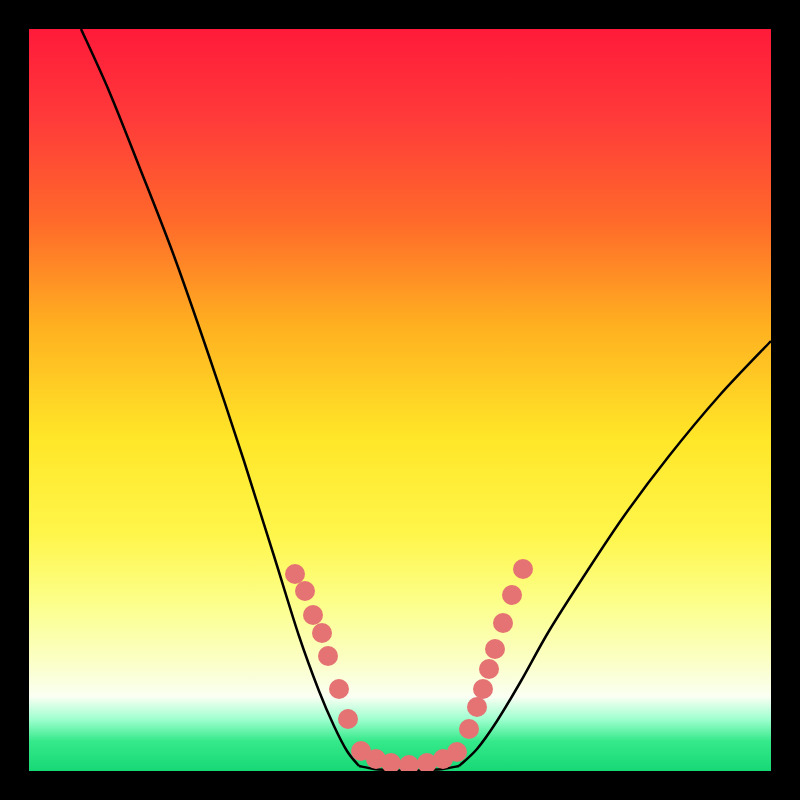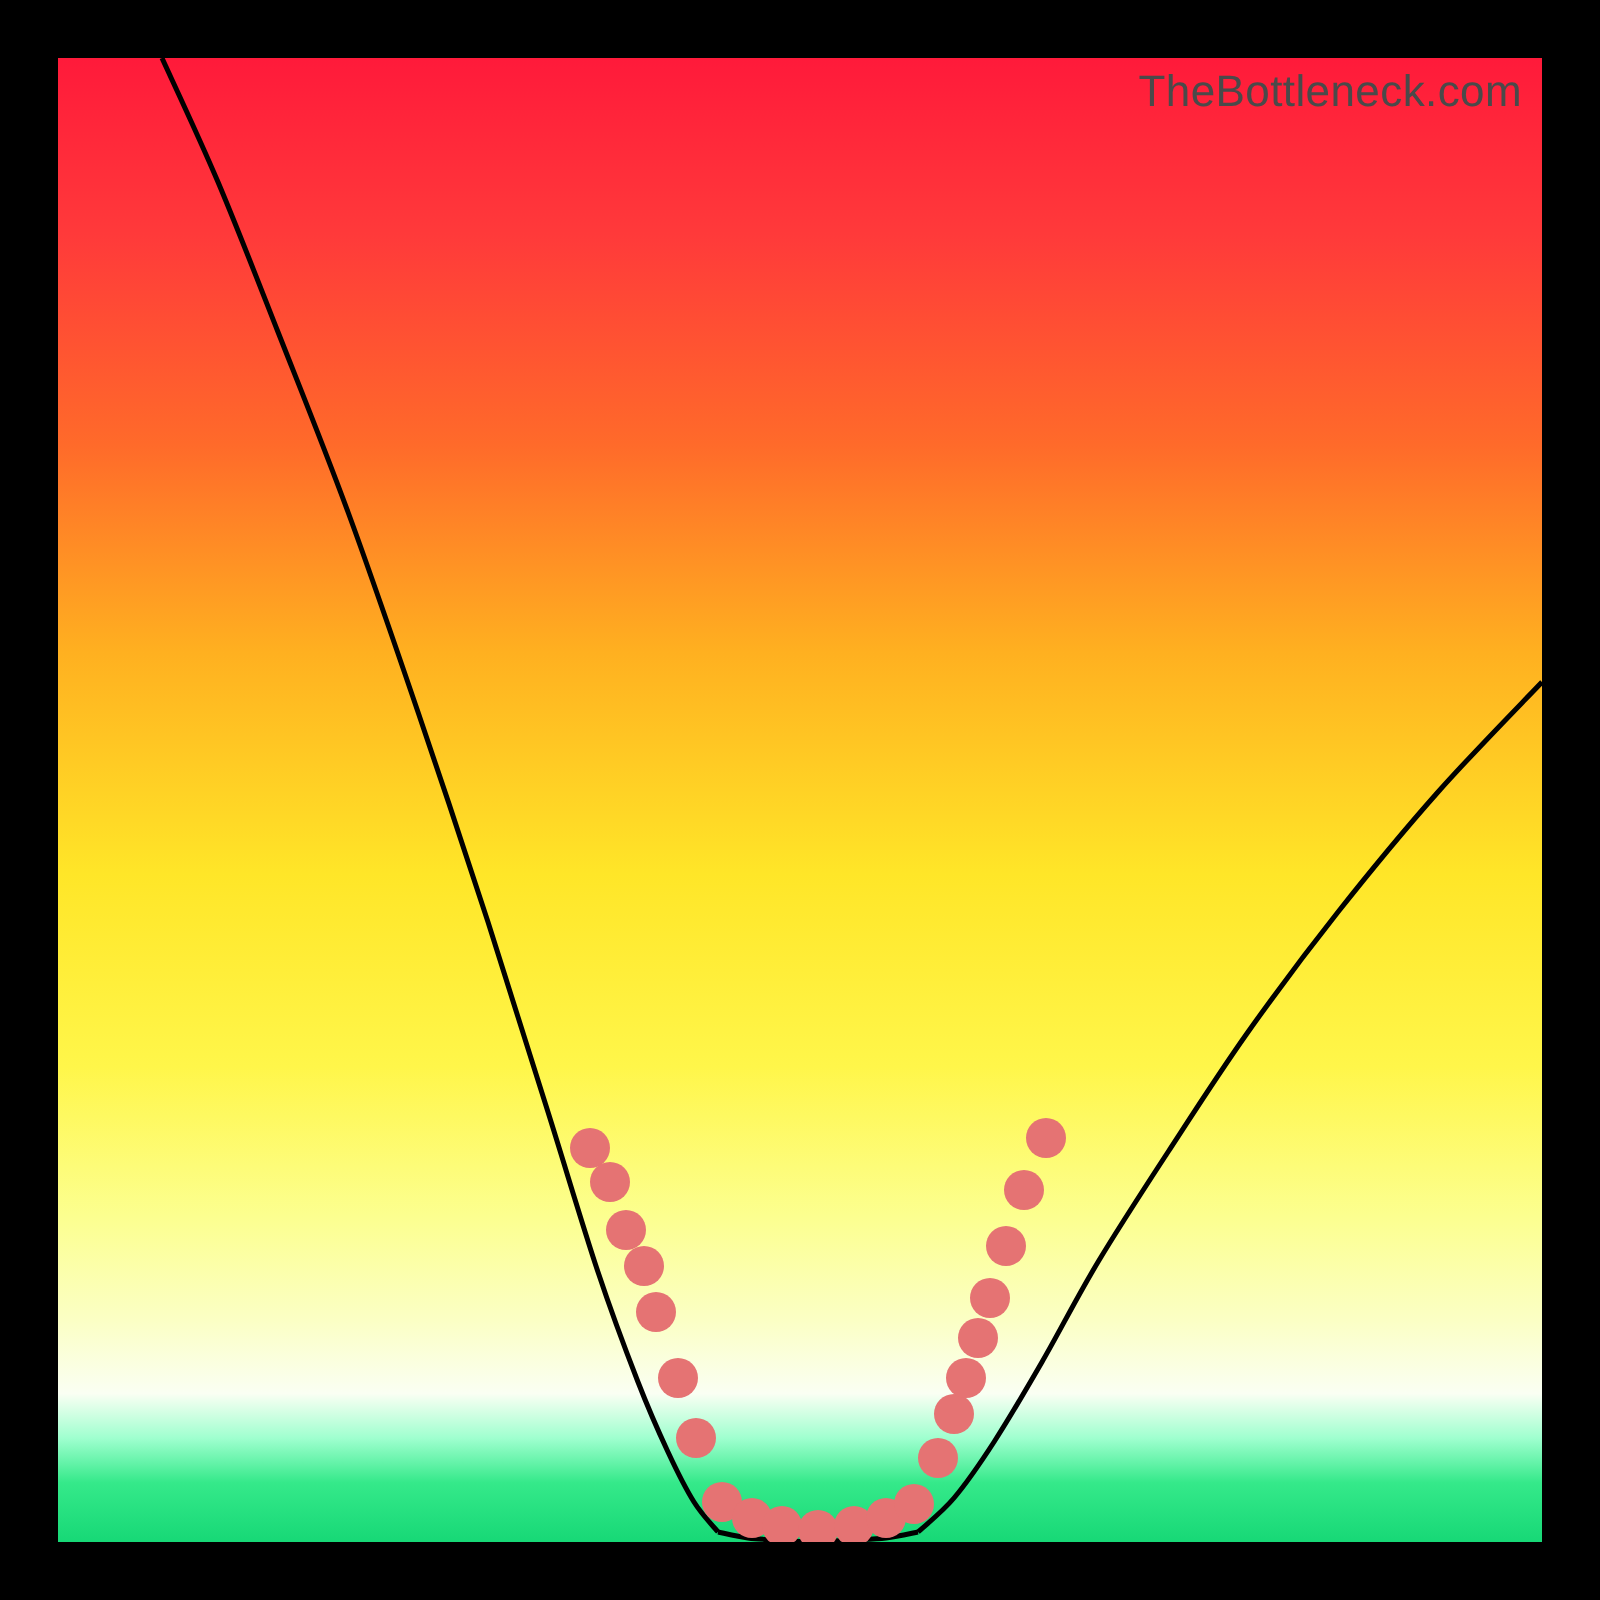--- a/index.html
+++ b/index.html
@@ -54,21 +54,20 @@
     width: 742px;
     height: 742px;
   }
 </style>
 </head>
 <body>
 
 <div class="stage">
   <div class="plot">
 
-    <div class="watermark">TheBottleneck.com</div>
 
     <svg class="overlay" viewBox="0 0 742 742" preserveAspectRatio="none">
       <g id="series-lines">
           <path d="M 52 0 C 56.666666666666664 10.333333333333334, 70.33333333333333 39.16666666666667, 80 62 C 89.66666666666667 84.83333333333333, 99.16666666666667 109.5, 110 137 C 120.83333333333333 164.5, 133.33333333333334 195.33333333333334, 145 227 C 156.66666666666666 258.6666666666667, 168.33333333333334 292.8333333333333, 180 327 C 191.66666666666666 361.1666666666667, 204.16666666666666 398.6666666666667, 215 432 C 225.83333333333334 465.3333333333333, 235.83333333333334 497.8333333333333, 245 527 C 254.16666666666666 556.1666666666666, 262.5 584.5, 270 607 C 277.5 629.5, 284.1666666666667 647, 290 662 C 295.8333333333333 677, 300.3333333333333 687, 305 697 C 309.6666666666667 707, 313.8333333333333 715.3333333333334, 318 722 C 322.1666666666667 728.6666666666666, 328 734.5, 330 737" fill="none" stroke="#000000" stroke-width="2.5"></path>
           <path d="M 330 737 C 332.5 737.5, 340 739.3333333333334, 345 740 C 350 740.6666666666666, 354.5 740.6666666666666, 360 741 C 365.5 741.3333333333334, 372 742, 378 742 C 384 742, 390 741.3333333333334, 396 741 C 402 740.6666666666666, 408.3333333333333 740.6666666666666, 414 740 C 419.6666666666667 739.3333333333334, 427.3333333333333 737.5, 430 737" fill="none" stroke="#000000" stroke-width="2.5"></path>
           <path d="M 430 737 C 433 734.1666666666666, 441.6666666666667 727.5, 448 720 C 454.3333333333333 712.5, 460.6666666666667 703.3333333333334, 468 692 C 475.3333333333333 680.6666666666666, 483.3333333333333 667, 492 652 C 500.6666666666667 637, 509.5 619.5, 520 602 C 530.5 584.5, 542.5 566.1666666666666, 555 547 C 567.5 527.8333333333334, 580.8333333333334 507, 595 487 C 609.1666666666666 467, 624.1666666666666 447, 640 427 C 655.8333333333334 407, 673 386.1666666666667, 690 367 C 707 347.8333333333333, 733.3333333333334 321.1666666666667, 742 312" fill="none" stroke="#000000" stroke-width="2.5"></path>
         </g>
       <g id="marker-dots">
           <circle cx="266" cy="545" r="10" fill="#e57373"></circle>
           <circle cx="276" cy="562" r="10" fill="#e57373"></circle>

